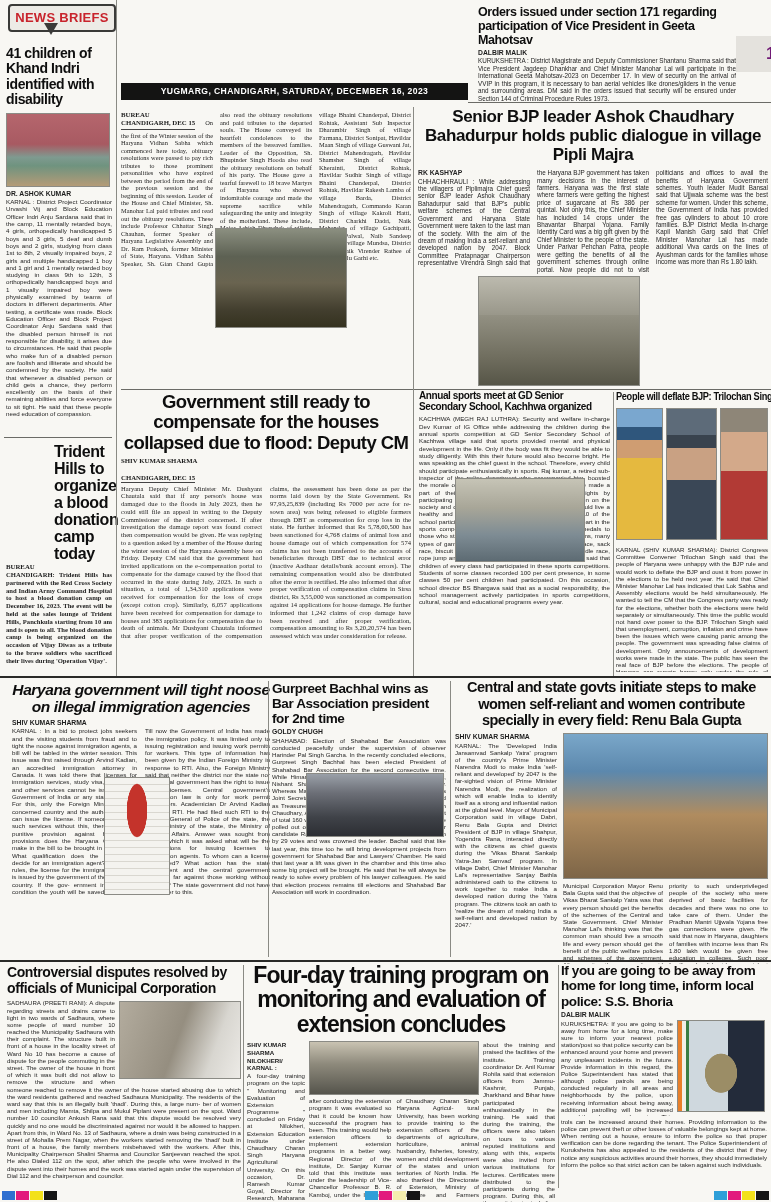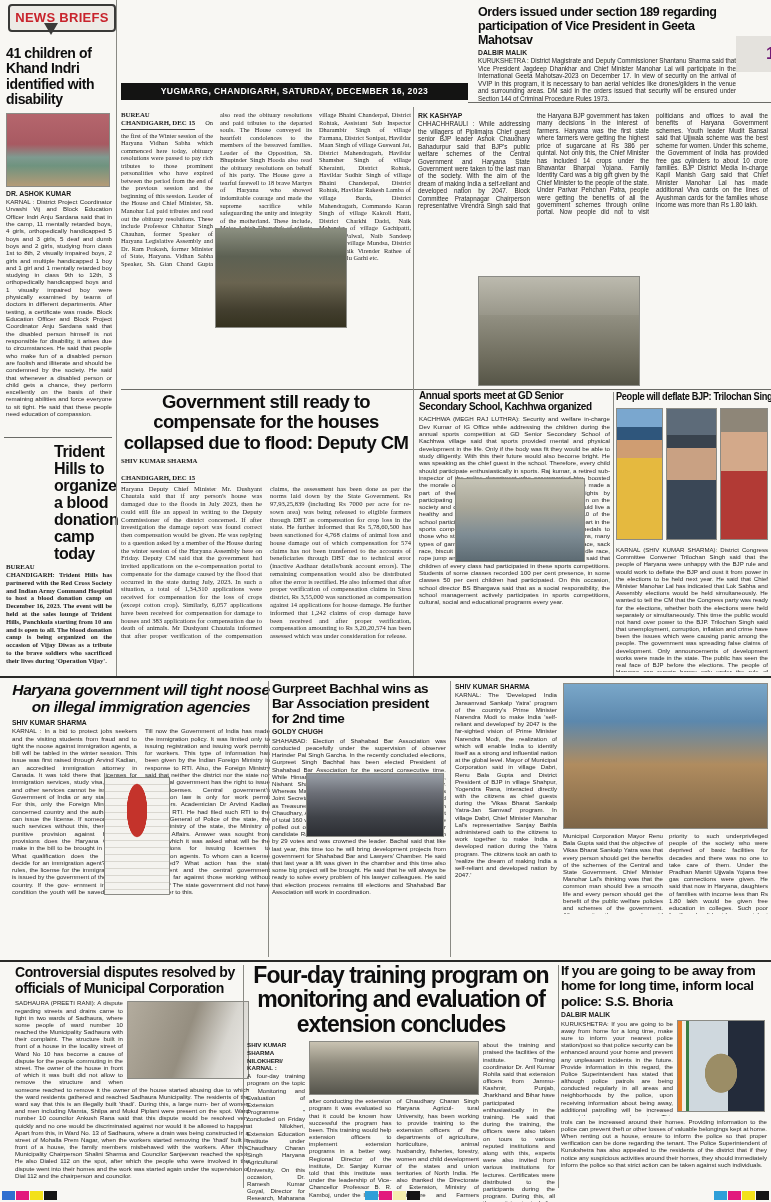--- a/index.html
+++ b/index.html
@@ -40,21 +40,21 @@
 </head>
 <body>
 
 <div class="page">
 
   <div class="bubble">NEWS BRIEFS</div>
   <div class="datebar">YUGMARG, CHANDIGARH, SATURDAY, DECEMBER 16, 2023</div>
   <div class="pagebox">12</div>
 
   <div class="abs" style="left:478px;top:5px;width:258px;">
-    <h2 class="hl" style="font-size:12.5px;line-height:1.12;">Orders issued under section 189 regarding participation of Vice President in Geeta Mahotsav</h2>
+    <h2 class="hl" style="font-size:12.5px;line-height:1.12;">Orders issued under section 171 regarding participation of Vice President in Geeta Mahotsav</h2>
     <div class="byline" style="margin-top:2px;">DALBIR MALIK</div>
     <div class="body sans" style="height:56px;">KURUKSHETRA : District Magistrate and Deputy Commissioner Shantanu Sharma said that Vice President Jagdeep Dhankhar and Chief Minister Manohar Lal will participate in the International Geeta Mahotsav-2023 on December 17. In view of security on the arrival of VVIP in this program, it is necessary to ban aerial vehicles like drones/gliders in the venue and surrounding areas. DM said in the orders issued that security will be ensured under Section 144 of Criminal Procedure Rules 1973.</div>
   </div>
   <div class="hrule" style="left:468px;top:102px;width:303px;"></div>
 
   <div class="abs" style="left:6px;top:46px;width:106px;">
     <h2 class="hl" style="font-size:14px;line-height:1.1;">41 children of Khand Indri identified with disability</h2>
     <div class="photo-in" style="width:104px;height:74px;margin:5px 0 3px;
          background:linear-gradient(180deg,#b5666d 0%,#a85a62 42%,#7f9a90 60%,#6f937f 72%,#b49b77 100%),
          radial-gradient(circle at 20% 55%,#7c2e3a 0 8px,transparent 9px);"></div>
@@ -77,20 +77,21 @@
       <div class="dateline serif">CHANDIGARH, DEC 15</div>
       <span>On the first of the Winter session of the Haryana Vidhan Sabha which commenced here today, obituary resolutions were passed to pay rich tributes to those prominent personalities who have expired between the period from the end of the previous session and the beginning of this session. Leader of the House and Chief Minister, Sh. Manohar Lal paid tributes and read out the obituary resolutions. These include Professor Chhattar Singh Chauhan, former Speaker of Haryana Legislative Assembly and Dr. Ram Prakash, former Minister of State, Haryana. Vidhan Sabha Speaker, Sh. Gian Chand Gupta also read the obituary resolutions and paid tributes to the departed souls. The House conveyed its heartfelt condolences to the members of the bereaved families. Leader of the Opposition, Sh. Bhupinder Singh Hooda also read the obituary</span>
       <span>resolutions on behalf of his party. The House gave a tearful farewell to 18 brave Martyrs of Haryana who showed indomitable courage and made the supreme sacrifice while safeguarding the unity and integrity of the motherland. These include, Major Ashish Dhonchak of village Binjhol, District Panipat, Captain Poonam Rani of village Balu, District Kaithal, Subedar Surjeet Singh of village Alakhpura, District Bhiwani, Naib Subedar Ashok of village Bhaini Chanderpal, District Rohtak, Assistant Sub Inspector Dharambir Singh of village Farmana, District Sonipat, Havildar Maan Singh of village Guswani Jat, District Mahendragarh, Havildar Shamsher Singh of village Kherainti, District Rohtak, Havildar Sudhir Singh of village Bhaini Chanderpal, District Rohtak, Havildar Rakesh Lamba of village Barda, District Mahendragarh, Commando Karan Singh of village Kakroli Hatti, District Charkhi Dadri, Naik Mahender of village Gachipatti, District Palwal, Naib Sandeep Kumar of village Mundsa, District Jhajjar, Naik Virender Rathee of village Rajlu Garhi etc.</span>
     </div>
     <div class="photo" style="left:94px;top:121px;width:132px;height:100px;
          background:linear-gradient(180deg,#8b8f80 0%,#5d6153 28%,#6a6450 55%,#433f2f 82%,#35321f 100%),
          radial-gradient(circle at 70% 45%,#d8d4c8 0 10px,transparent 11px);"></div>
   </div>
 
   <div class="abs" style="left:418px;top:107px;width:350px;height:281px;">
+    <h2 class="hl center" style="font-size:17px;line-height:1.12;">Senior BJP leader Ashok Chaudhary Bahadurpur holds public dialogue in village Pipli Majra</h2>
     <div class="body sans cols3" style="margin-top:5px;height:232px;font-size:6.3px;">
       <div class="byline">RK KASHYAP</div>
       <span>CHHACHHRAULI : While addressing the villagers of Piplimajra Chief guest senior BJP leader Ashok Chaudhary Bahadurpur said that BJP's public welfare schemes of the Central Government and Haryana State Government were taken to the last man of the society. With the aim of the dream of making India a self-reliant and developed nation by 2047. Block Committee Pratapnagar Chairperson representative Virendra Singh said that the Haryana BJP government has taken many decisions in the interest of farmers. Haryana was the first state where farmers were getting the highest price of sugarcane at Rs 386 per quintal. Not only this, the Chief Minister has included 14 crops under the Bhavantar Bharpai Yojana. Family Identity Card was a big</span>
       <span>gift given by the Chief Minister to the people of the state. Under Parivar Pehchan Patra, people were getting the benefits of all the government schemes through online portal. Now people did not to visit politicians and offices to avail the benefits of Haryana Government schemes. Youth leader Mudit Bansal said that Ujjwala scheme was the best scheme for women. Under this scheme, the Government of India has provided free gas cylinders to about 10 crore families. BJP District Media In-charge Kapil Manish Garg said that Chief Minister Manohar Lal has made additional Viva cards on the lines of Ayushman cards for the families whose income was more than Rs 1.80 lakh.</span>
     </div>
     <div class="photo" style="left:60px;top:169px;width:162px;height:110px;
          background:linear-gradient(180deg,#bcbaae 0%,#99978a 35%,#77756400 35%,transparent),
          linear-gradient(180deg,#b4b2a6 0%,#8e8c7e 40%,#6f6d5e 75%,#565547 100%);"></div>
   </div>
 
@@ -159,20 +160,21 @@
     <div class="photo" style="left:34px;top:92px;width:138px;height:64px;
          background:linear-gradient(180deg,#9aa0a8 0%,#6d7078 30%,#3f4248 70%,#2c2e33 100%),
          radial-gradient(circle at 25% 35%,#d9c9b5 0 4px,transparent 5px),
          radial-gradient(circle at 55% 30%,#d9c9b5 0 4px,transparent 5px),
          radial-gradient(circle at 80% 38%,#d9c9b5 0 4px,transparent 5px);"></div>
   </div>
 
   <div class="vrule" style="left:450px;top:681px;height:276px;"></div>
 
   <div class="abs" style="left:455px;top:679px;width:313px;height:279px;">
+    <h2 class="hl center" style="font-size:14.5px;line-height:1.15;letter-spacing:-0.5px;">Central and state govts initiate steps to make women self-reliant and women contribute specially in every field: Renu Bala Gupta</h2>
     <div style="display:flex;gap:6px;margin-top:4px;">
       <div style="width:102px;flex:none;">
         <div class="byline">SHIV KUMAR SHARMA</div>
         <div class="body sans" style="height:222px;font-size:6.1px;">KARNAL: The 'Developed India Jansamvad Sankalp Yatra' program of the country's Prime Minister Narendra Modi to make India 'self-reliant and developed' by 2047 is the far-sighted vision of Prime Minister Narendra Modi, the realization of which will enable India to identify itself as a strong and influential nation at the global level. Mayor of Municipal Corporation said in village Dabri, Renu Bala Gupta and District President of BJP in village Shahpur, Yogendra Rana, interacted directly with the citizens as chief guests during the 'Vikas Bharat Sankalp Yatra-Jan Samvad' program. In village Dabri, Chief Minister Manohar Lal's representative Sanjay Bathla administered oath to the citizens to work together to make India a developed nation during the Yatra program. The citizens took an oath to 'realize the dream of making India a self-reliant and developed nation by 2047.'</div>
       </div>
       <div style="width:205px;flex:none;">
         <div class="photo-in" style="width:205px;height:146px;
              background:linear-gradient(180deg,#7aa7c9 0%,#5c88ad 26%,#b08c5f 56%,#7d6547 100%),
              radial-gradient(circle at 25% 55%,#e8e5de 0 7px,transparent 8px),
              radial-gradient(circle at 62% 50%,#c4552f 0 7px,transparent 8px),
@@ -180,21 +182,21 @@
         <div style="display:flex;gap:6px;margin-top:3px;">
           <div class="body sans" style="width:100px;height:82px;font-size:6.1px;">Municipal Corporation Mayor Renu Bala Gupta said that the objective of Vikas Bharat Sankalp Yatra was that every person should get the benefits of the schemes of the Central and State Government. Chief Minister Manohar Lal's thinking was that the common man should live a smooth life and every person should get the benefit of the public welfare policies and schemes of the government. After meeting the person, he said that the government has given</div>
           <div class="body sans" style="width:99px;height:82px;font-size:6.1px;">priority to such underprivileged people of the society who were deprived of basic facilities for decades and there was no one to take care of them. Under the Pradhan Mantri Ujjwala Yojana free gas connections were given. He said that now in Haryana, daughters of families with income less than Rs 1.80 lakh would be given free education in colleges. Such poor families who did not have any job at home were being given additional five marks.</div>
         </div>
       </div>
     </div>
   </div>
 
   <div class="hrule2" style="left:0;top:960px;width:771px;"></div>
 
-  <div class="abs" style="left:15px;top:965px;width:234px;height:225px;">
+  <div class="abs" style="left:7px;top:965px;width:234px;height:225px;">
     <h2 class="hl" style="font-size:14px;line-height:1.12;">Controversial disputes resolved by officials of Municipal Corporation</h2>
     <div class="body sans" style="margin-top:3px;height:186px;font-size:6.1px;">
       <span class="photo-in" style="float:right;width:122px;height:78px;margin:2px 0 3px 4px;display:block;
             background:linear-gradient(110deg,#b3ac9e 0%,#958e80 48%,#d8d6d0 76%,#eceae6 100%),
             radial-gradient(circle at 40% 70%,#6e685c 0 5px,transparent 6px);"></span>
       <span>SADHAURA (PREETI RANI): A dispute regarding streets and drains came to light in two wards of Sadhaura, where some people of ward number 10 reached the Municipality Sadhaura with their complaint. The structure built in front of a house in the locality street of Ward No 10 has become a cause of dispute for the people commuting in the street. The owner of the house in front of which it was built did not allow to remove the structure and when someone reached to remove it the owner of the house started abusing due to which the ward residents gathered and reached Sadhaura Municipality. The residents of the ward say that this is an illegally built 'thadi'. During this, a large num-</span>
       <span>ber of women and men including Mamta, Shilpa and Mukul Piplani were present on the spot. Ward number 10 councilor Ankush Rana said that this dispute would be resolved very quickly and no one would be discriminated against nor would it be allowed to happen. Apart from this, in Ward No. 13 of Sadhaura, where a drain was being constructed in a street of Mohalla Prem Nagar, when the workers started removing the 'thadi' built in front of a house, the family members misbehaved with the workers. After this, Municipality Chairperson Shalini Sharma and Councilor Sanjeevan reached the spot. He also Dialed 112 on the spot, after which the people who were involved in the dispute went into their homes and the work was started again under the supervision of Dial 112 and the chairperson and councilor.</span>
     </div>
   </div>
 

